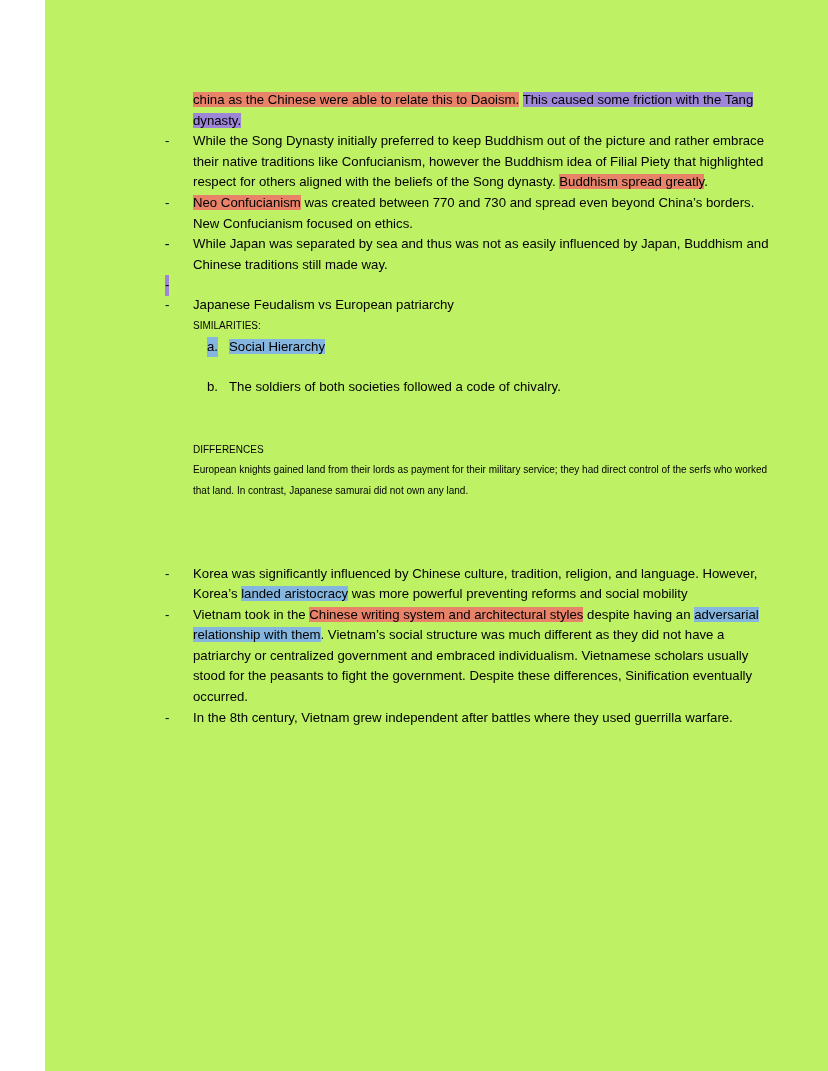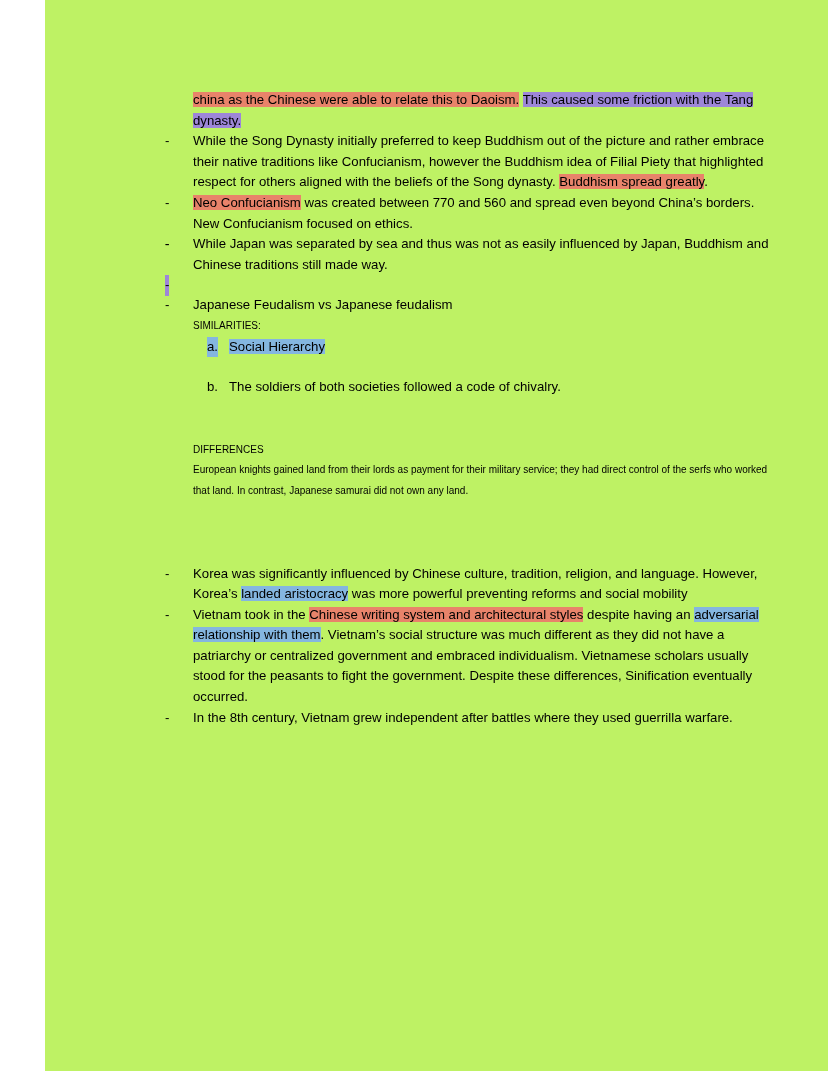--- a/index.html
+++ b/index.html
@@ -82,39 +82,39 @@
 
     <div class="para">
       <span class="hl-red">china as the Chinese were able to relate this to Daoism.</span><span> </span><span class="hl-purple">This caused some friction with the Tang dynasty.</span>
     </div>
 
     <div class="para">
       <span class="dash">-</span><span>While the Song Dynasty initially preferred to keep Buddhism out of the picture and rather embrace their native traditions like Confucianism, however the Buddhism idea of Filial Piety that highlighted respect for others aligned with the beliefs of the Song dynasty. </span><span class="hl-red">Buddhism spread greatly</span><span>.</span>
     </div>
 
     <div class="para">
-      <span class="dash">-</span><span class="hl-red">Neo Confucianism</span><span> was created between 770 and 560 and spread even beyond China’s borders. New Confucianism focused on ethics.</span>
+      <span class="dash">-</span><span class="hl-red">Neo Confucianism</span><span> was created between 770 and 730 and spread even beyond China’s borders. New Confucianism focused on ethics.</span>
     </div>
 
     <div class="para">
       <span class="dash">-</span>
     </div>
 
     <div class="para">
       <span class="dash">-</span><span>While Japan was separated by sea and thus was not as easily influenced by Japan, Buddhism and Chinese traditions still made way.</span>
     </div>
 
     <div class="para">
       <span class="dash hl-purple">-</span>
     </div>
 
     <div class="gap-md"></div>
 
     <div class="para">
-      <span class="dash">-</span><span>Japanese Feudalism vs Japanese feudalism</span>
+      <span class="dash">-</span><span>Japanese Feudalism vs European patriarchy</span>
     </div>
     <div class="plain">SIMILARITIES:</div>
 
     <div class="sublist">
       <div class="sub-item">
         <span class="marker hl-blue">a.</span><span class="hl-blue">Social Hierarchy</span>
       </div>
 
       <div class="gap-md"></div>
 

